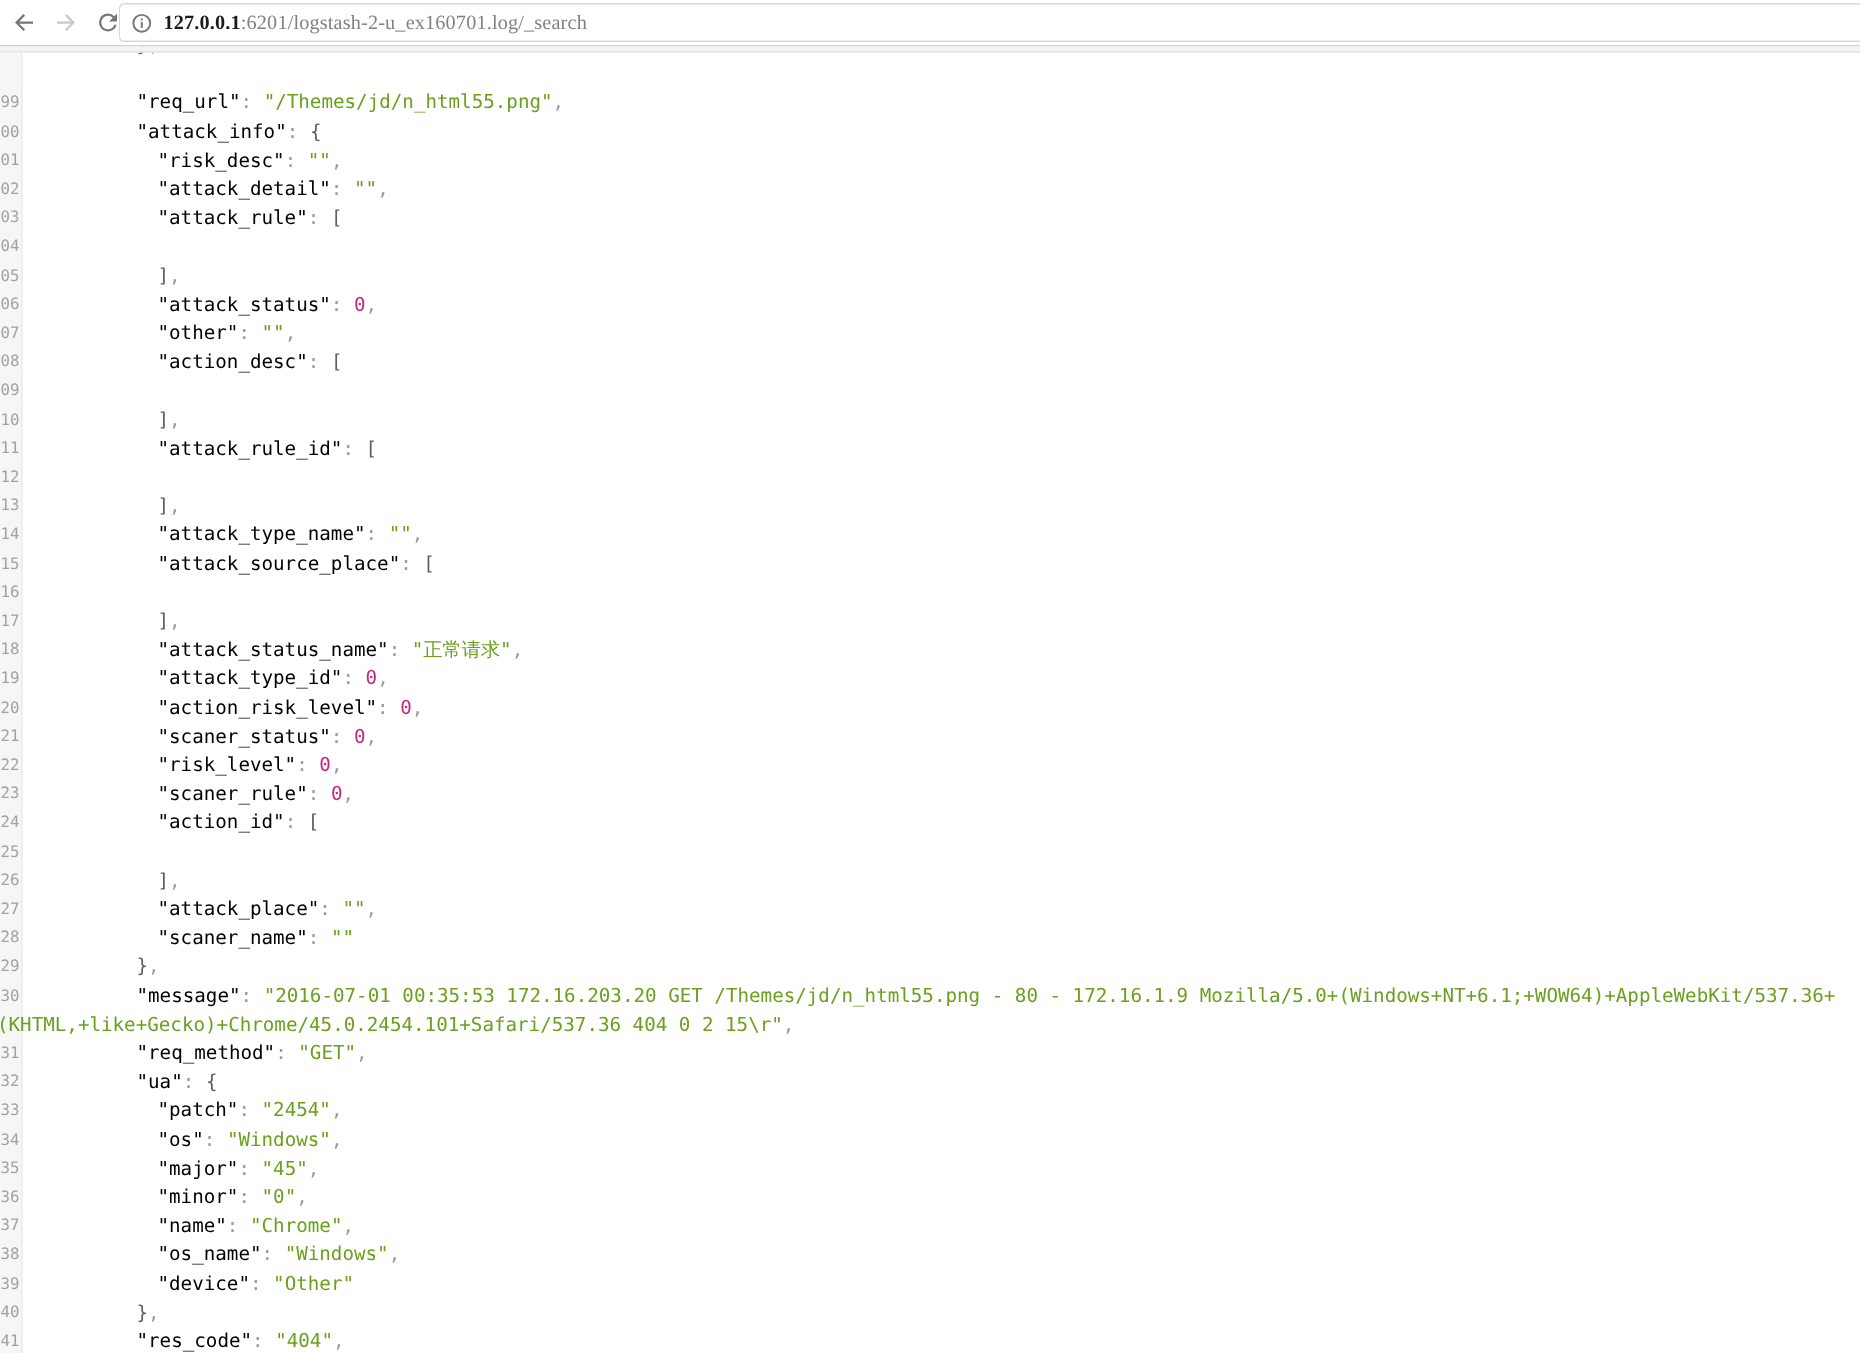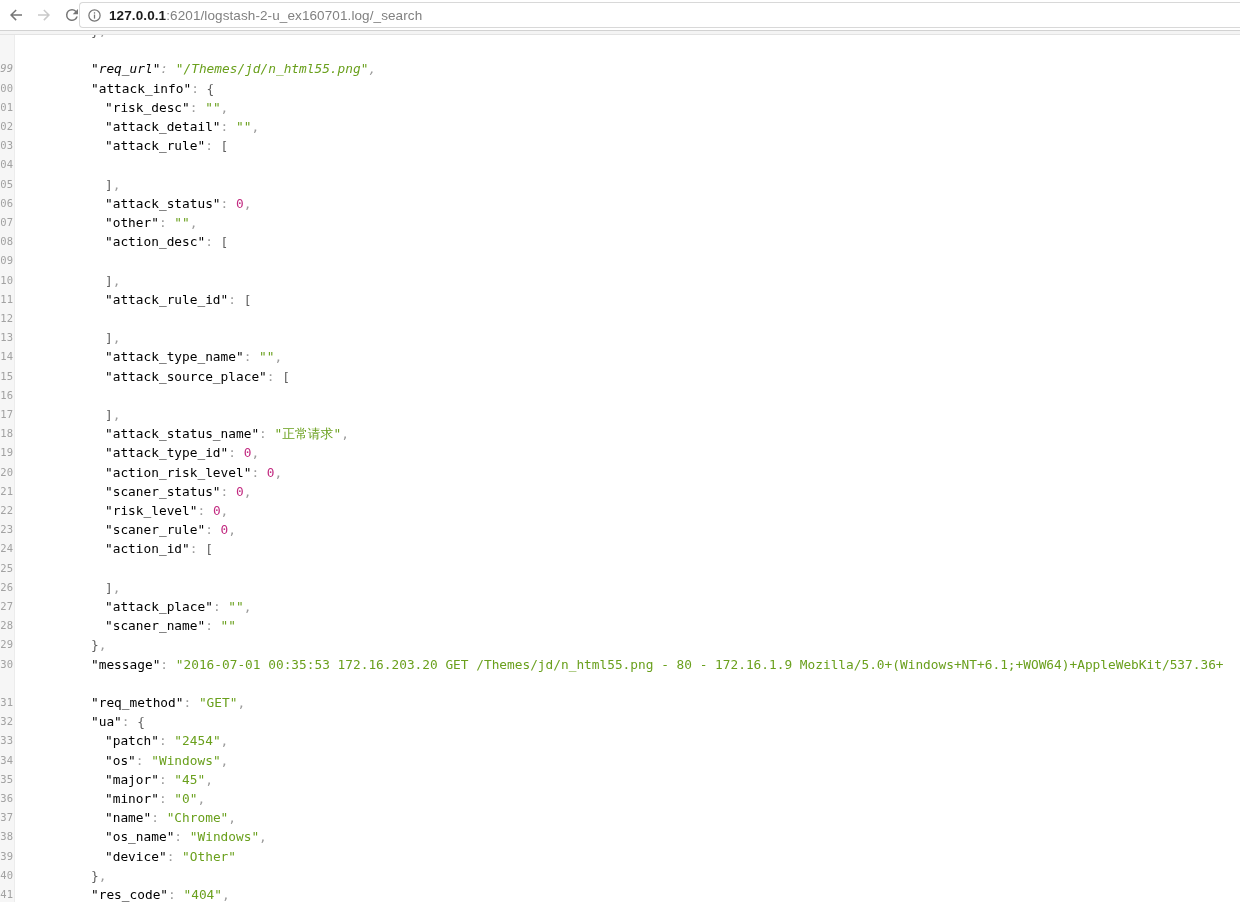--- a/index.html
+++ b/index.html
@@ -4,21 +4,21 @@
 <style>
   html,body{margin:0;padding:0;}
   body{
     width:1240px;height:902px;overflow:hidden;position:relative;
     background:#ffffff;font-family:"Liberation Sans",sans-serif;
   }
   
   .toolbar{
     position:absolute;left:0;top:0;width:1240px;height:30px;
     background:#ffffff;border-bottom:1px solid #d2d2d2;z-index:20;
-    display:flex;align-items:center;
+    display:flex;align-items:center;font-family:Liberation Serif, serif;
   }
   .toolbar-band{
     position:absolute;left:0;top:31px;width:1240px;height:3px;
     background:#f4f4f4;border-bottom:1px solid #e3e3e3;z-index:20;
   }
   .nav-btn{width:24px;height:24px;display:flex;align-items:center;justify-content:center;
     margin-left:4px;border-radius:3px;flex:0 0 auto;}
   .nav-btn svg{display:block;}
   .urlbar{
     position:absolute;left:79px;top:2px;right:0;height:24px;
@@ -56,21 +56,21 @@
     background:linear-gradient(90deg,#5a8c15 0px,#8cbb42 7px,#4f7d12 13px,#a3c964 20px,#63941c 26px,#87b53d 33px,#517f13 41px,#90bf4a 47px,#6a9c22 53px);
     filter:blur(1.4px);
   }
 </style>
 </head>
 <body>
 
 <div class="gutter"></div>
 <div class="code-layer" id="code-layer">
     <div class="code-row" style="top: 21px;"><span class="num">97</span><span class="content" style="left: 91px;"><span class="tok-b">}</span><span class="tok-p">,</span></span></div>
-    <div class="code-row" style="top: 59.4px; font-style: italic;"><span class="num">99</span><span class="content" style="left: 91px;"><span class="tok-k">"req_url"</span><span class="tok-p">: </span><span class="tok-s">"/Themes/jd/n_html55.png"</span><span class="tok-p">,</span></span></div>
+    <div class="code-row" style="top: 59.4px;"><span class="num">99</span><span class="content" style="left: 91px;"><span class="tok-k">"req_url"</span><span class="tok-p">: </span><span class="tok-s">"/Themes/jd/n_html55.png"</span><span class="tok-p">,</span></span></div>
     <div class="code-row" style="top: 78.6px;"><span class="num">100</span><span class="content" style="left: 91px;"><span class="tok-k">"attack_info"</span><span class="tok-p">: </span><span class="tok-b">{</span></span></div>
     <div class="code-row" style="top: 97.8px;"><span class="num">101</span><span class="content" style="left: 105px;"><span class="tok-k">"risk_desc"</span><span class="tok-p">: </span><span class="tok-s">""</span><span class="tok-p">,</span></span></div>
     <div class="code-row" style="top: 117px;"><span class="num">102</span><span class="content" style="left: 105px;"><span class="tok-k">"attack_detail"</span><span class="tok-p">: </span><span class="tok-s">""</span><span class="tok-p">,</span></span></div>
     <div class="code-row" style="top: 136.2px;"><span class="num">103</span><span class="content" style="left: 105px;"><span class="tok-k">"attack_rule"</span><span class="tok-p">: </span><span class="tok-b">[</span></span></div>
     <div class="code-row" style="top: 155.4px;"><span class="num">104</span><span class="content" style="left: 105px;"></span></div>
     <div class="code-row" style="top: 174.6px;"><span class="num">105</span><span class="content" style="left: 105px;"><span class="tok-b">]</span><span class="tok-p">,</span></span></div>
     <div class="code-row" style="top: 193.8px;"><span class="num">106</span><span class="content" style="left: 105px;"><span class="tok-k">"attack_status"</span><span class="tok-p">: </span><span class="tok-d">0</span><span class="tok-p">,</span></span></div>
     <div class="code-row" style="top: 213px;"><span class="num">107</span><span class="content" style="left: 105px;"><span class="tok-k">"other"</span><span class="tok-p">: </span><span class="tok-s">""</span><span class="tok-p">,</span></span></div>
     <div class="code-row" style="top: 232.2px;"><span class="num">108</span><span class="content" style="left: 105px;"><span class="tok-k">"action_desc"</span><span class="tok-p">: </span><span class="tok-b">[</span></span></div>
     <div class="code-row" style="top: 251.4px;"><span class="num">109</span><span class="content" style="left: 105px;"></span></div>
@@ -88,20 +88,21 @@
     <div class="code-row" style="top: 481.8px;"><span class="num">121</span><span class="content" style="left: 105px;"><span class="tok-k">"scaner_status"</span><span class="tok-p">: </span><span class="tok-d">0</span><span class="tok-p">,</span></span></div>
     <div class="code-row" style="top: 501px;"><span class="num">122</span><span class="content" style="left: 105px;"><span class="tok-k">"risk_level"</span><span class="tok-p">: </span><span class="tok-d">0</span><span class="tok-p">,</span></span></div>
     <div class="code-row" style="top: 520.2px;"><span class="num">123</span><span class="content" style="left: 105px;"><span class="tok-k">"scaner_rule"</span><span class="tok-p">: </span><span class="tok-d">0</span><span class="tok-p">,</span></span></div>
     <div class="code-row" style="top: 539.4px;"><span class="num">124</span><span class="content" style="left: 105px;"><span class="tok-k">"action_id"</span><span class="tok-p">: </span><span class="tok-b">[</span></span></div>
     <div class="code-row" style="top: 558.6px;"><span class="num">125</span><span class="content" style="left: 105px;"></span></div>
     <div class="code-row" style="top: 577.8px;"><span class="num">126</span><span class="content" style="left: 105px;"><span class="tok-b">]</span><span class="tok-p">,</span></span></div>
     <div class="code-row" style="top: 597px;"><span class="num">127</span><span class="content" style="left: 105px;"><span class="tok-k">"attack_place"</span><span class="tok-p">: </span><span class="tok-s">""</span><span class="tok-p">,</span></span></div>
     <div class="code-row" style="top: 616.2px;"><span class="num">128</span><span class="content" style="left: 105px;"><span class="tok-k">"scaner_name"</span><span class="tok-p">: </span><span class="tok-s">""</span></span></div>
     <div class="code-row" style="top: 635.4px;"><span class="num">129</span><span class="content" style="left: 91px;"><span class="tok-b">}</span><span class="tok-p">,</span></span></div>
     <div class="code-row" style="top: 654.6px;"><span class="num">130</span><span class="content" style="left: 91px;"><span class="tok-k">"message"</span><span class="tok-p">: </span><span class="tok-s">"2016-07-01 00:35:53 172.16.203.20 GET /Themes/jd/n_html55.png - 80 - 172.16.1.9 Mozilla/5.0+(Windows+NT+6.1;+WOW64)+AppleWebKit/537.36+</span></span></div>
+    <div class="code-row" style="top: 673.8px;"><span class="content" style="left: -2px;"><span class="tok-s">(KHTML,+like+Gecko)+Chrome/45.0.2454.101+Safari/537.36 404 0 2 15\r"</span><span class="tok-p">,</span></span></div>
     <div class="code-row" style="top: 693px;"><span class="num">131</span><span class="content" style="left: 91px;"><span class="tok-k">"req_method"</span><span class="tok-p">: </span><span class="tok-s">"GET"</span><span class="tok-p">,</span></span></div>
     <div class="code-row" style="top: 712.2px;"><span class="num">132</span><span class="content" style="left: 91px;"><span class="tok-k">"ua"</span><span class="tok-p">: </span><span class="tok-b">{</span></span></div>
     <div class="code-row" style="top: 731.4px;"><span class="num">133</span><span class="content" style="left: 105px;"><span class="tok-k">"patch"</span><span class="tok-p">: </span><span class="tok-s">"2454"</span><span class="tok-p">,</span></span></div>
     <div class="code-row" style="top: 750.6px;"><span class="num">134</span><span class="content" style="left: 105px;"><span class="tok-k">"os"</span><span class="tok-p">: </span><span class="tok-s">"Windows"</span><span class="tok-p">,</span></span></div>
     <div class="code-row" style="top: 769.8px;"><span class="num">135</span><span class="content" style="left: 105px;"><span class="tok-k">"major"</span><span class="tok-p">: </span><span class="tok-s">"45"</span><span class="tok-p">,</span></span></div>
     <div class="code-row" style="top: 789px;"><span class="num">136</span><span class="content" style="left: 105px;"><span class="tok-k">"minor"</span><span class="tok-p">: </span><span class="tok-s">"0"</span><span class="tok-p">,</span></span></div>
     <div class="code-row" style="top: 808.2px;"><span class="num">137</span><span class="content" style="left: 105px;"><span class="tok-k">"name"</span><span class="tok-p">: </span><span class="tok-s">"Chrome"</span><span class="tok-p">,</span></span></div>
     <div class="code-row" style="top: 827.4px;"><span class="num">138</span><span class="content" style="left: 105px;"><span class="tok-k">"os_name"</span><span class="tok-p">: </span><span class="tok-s">"Windows"</span><span class="tok-p">,</span></span></div>
     <div class="code-row" style="top: 846.6px;"><span class="num">139</span><span class="content" style="left: 105px;"><span class="tok-k">"device"</span><span class="tok-p">: </span><span class="tok-s">"Other"</span></span></div>
     <div class="code-row" style="top: 865.8px;"><span class="num">140</span><span class="content" style="left: 91px;"><span class="tok-b">}</span><span class="tok-p">,</span></span></div>

